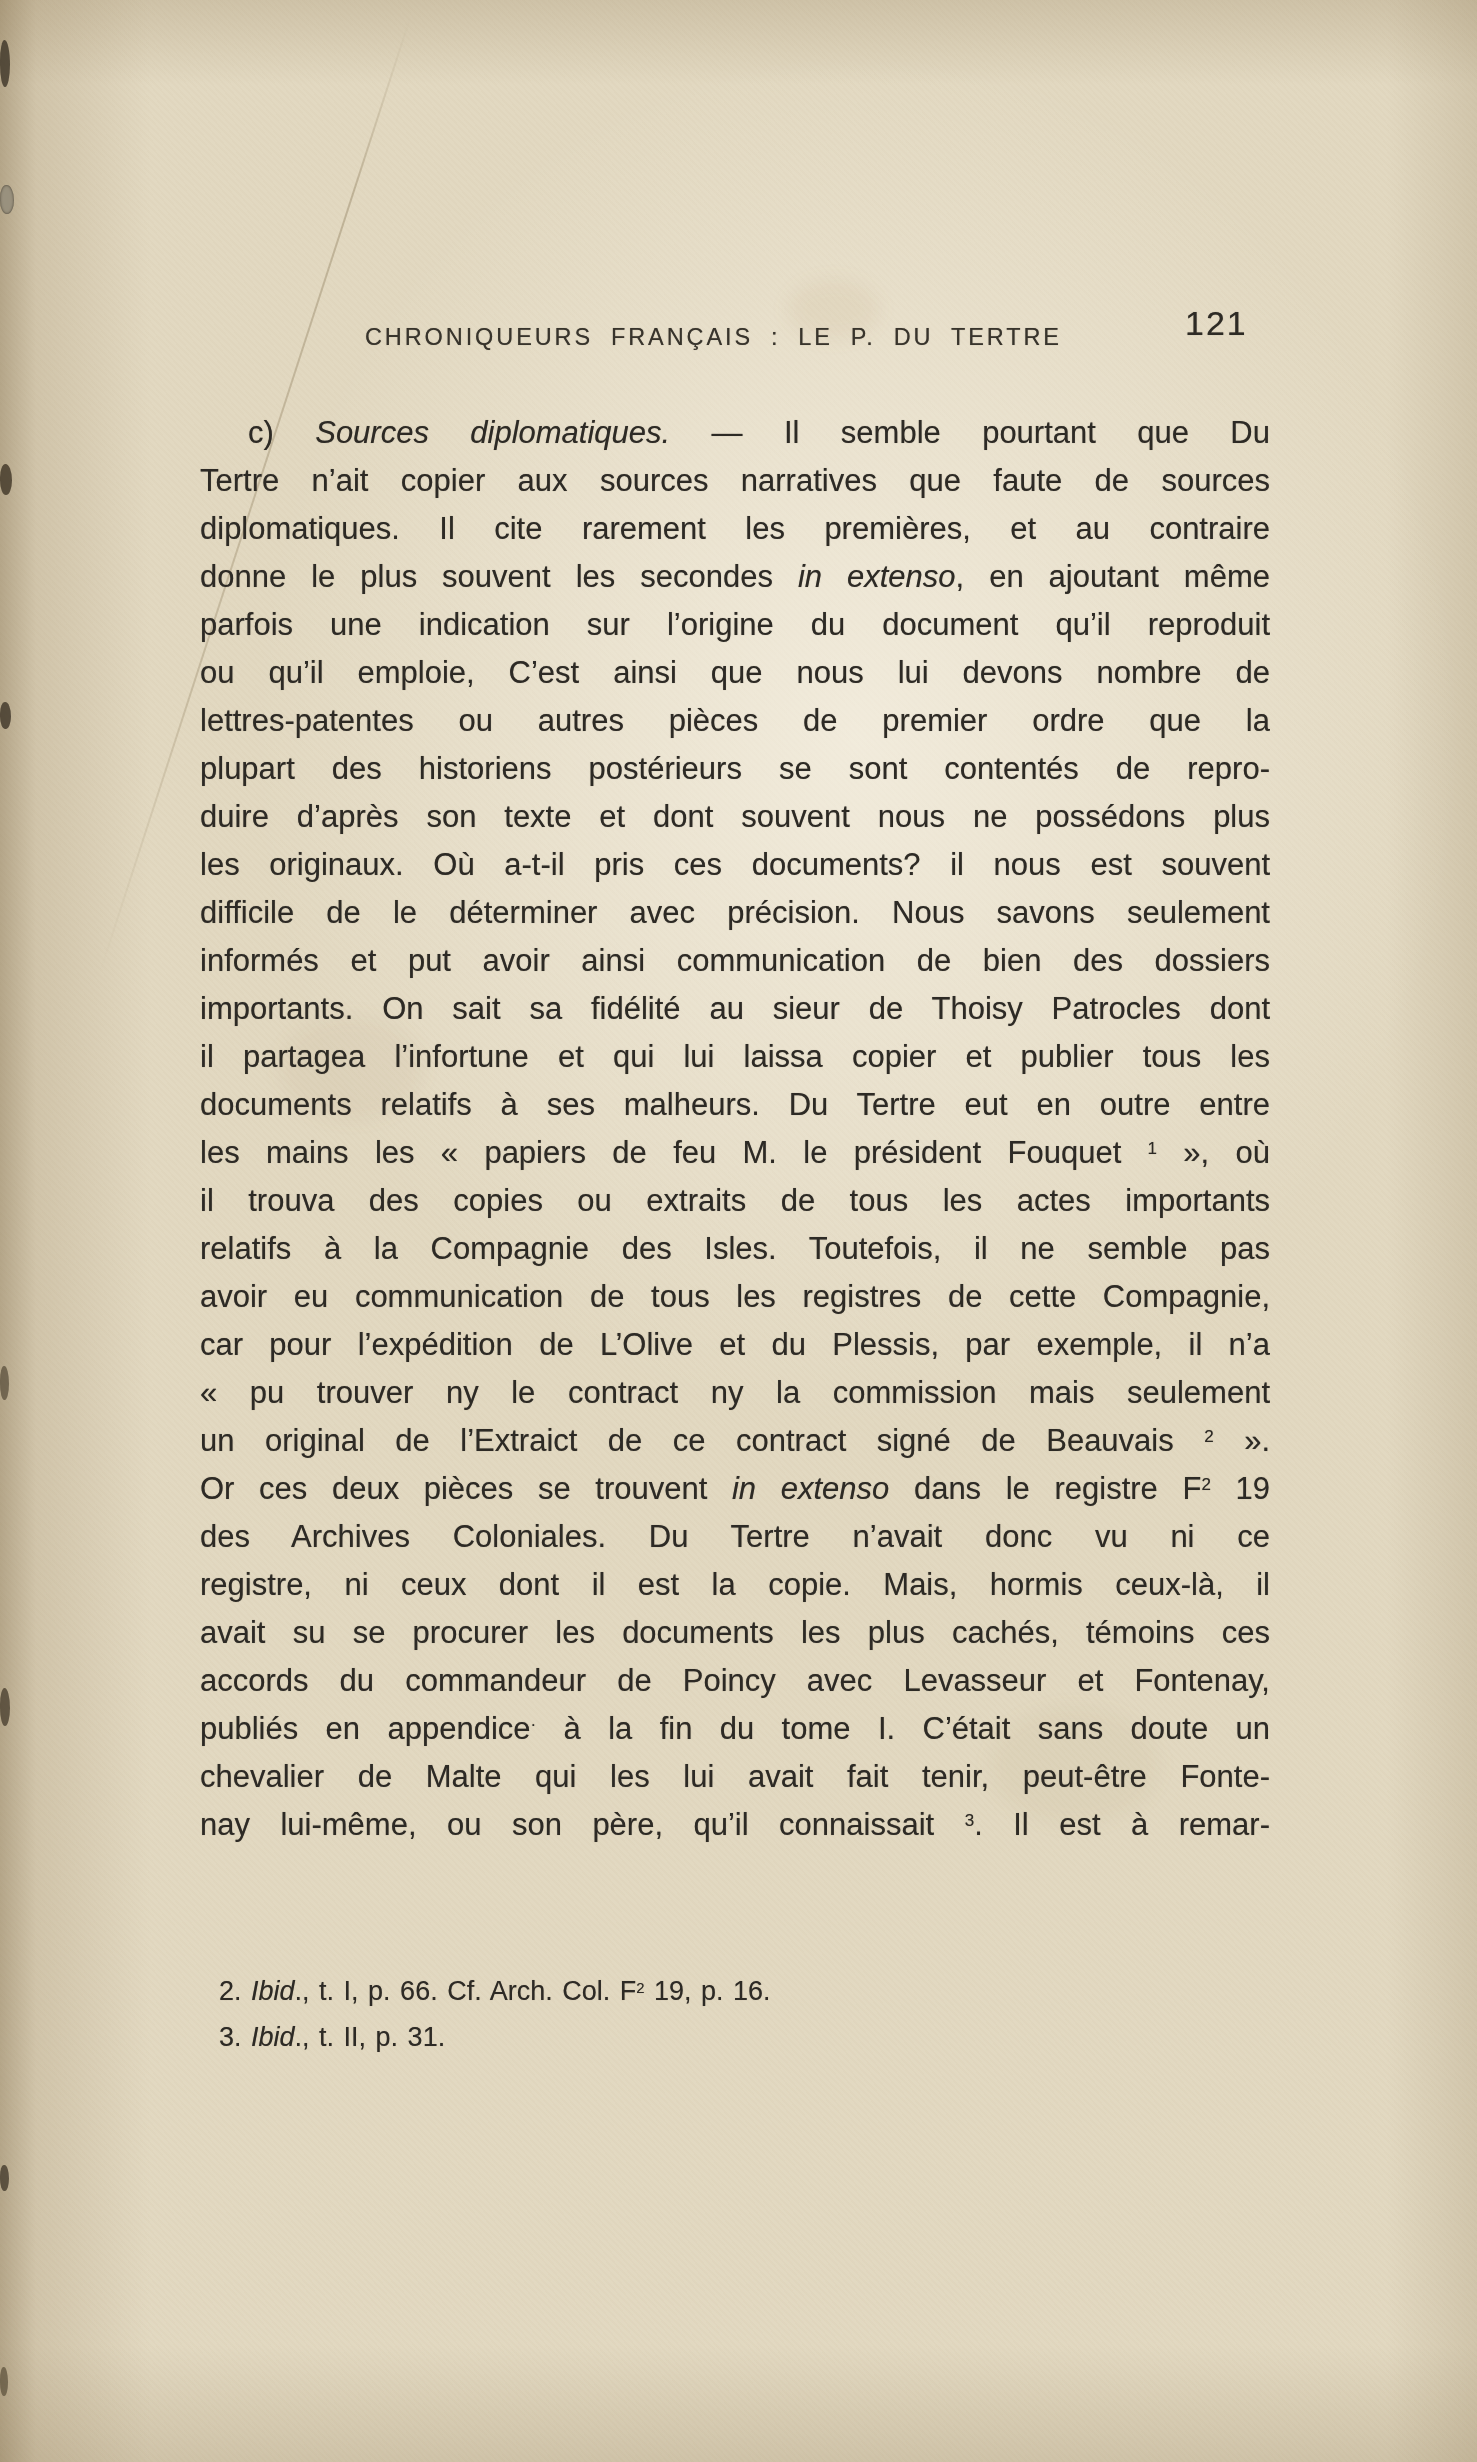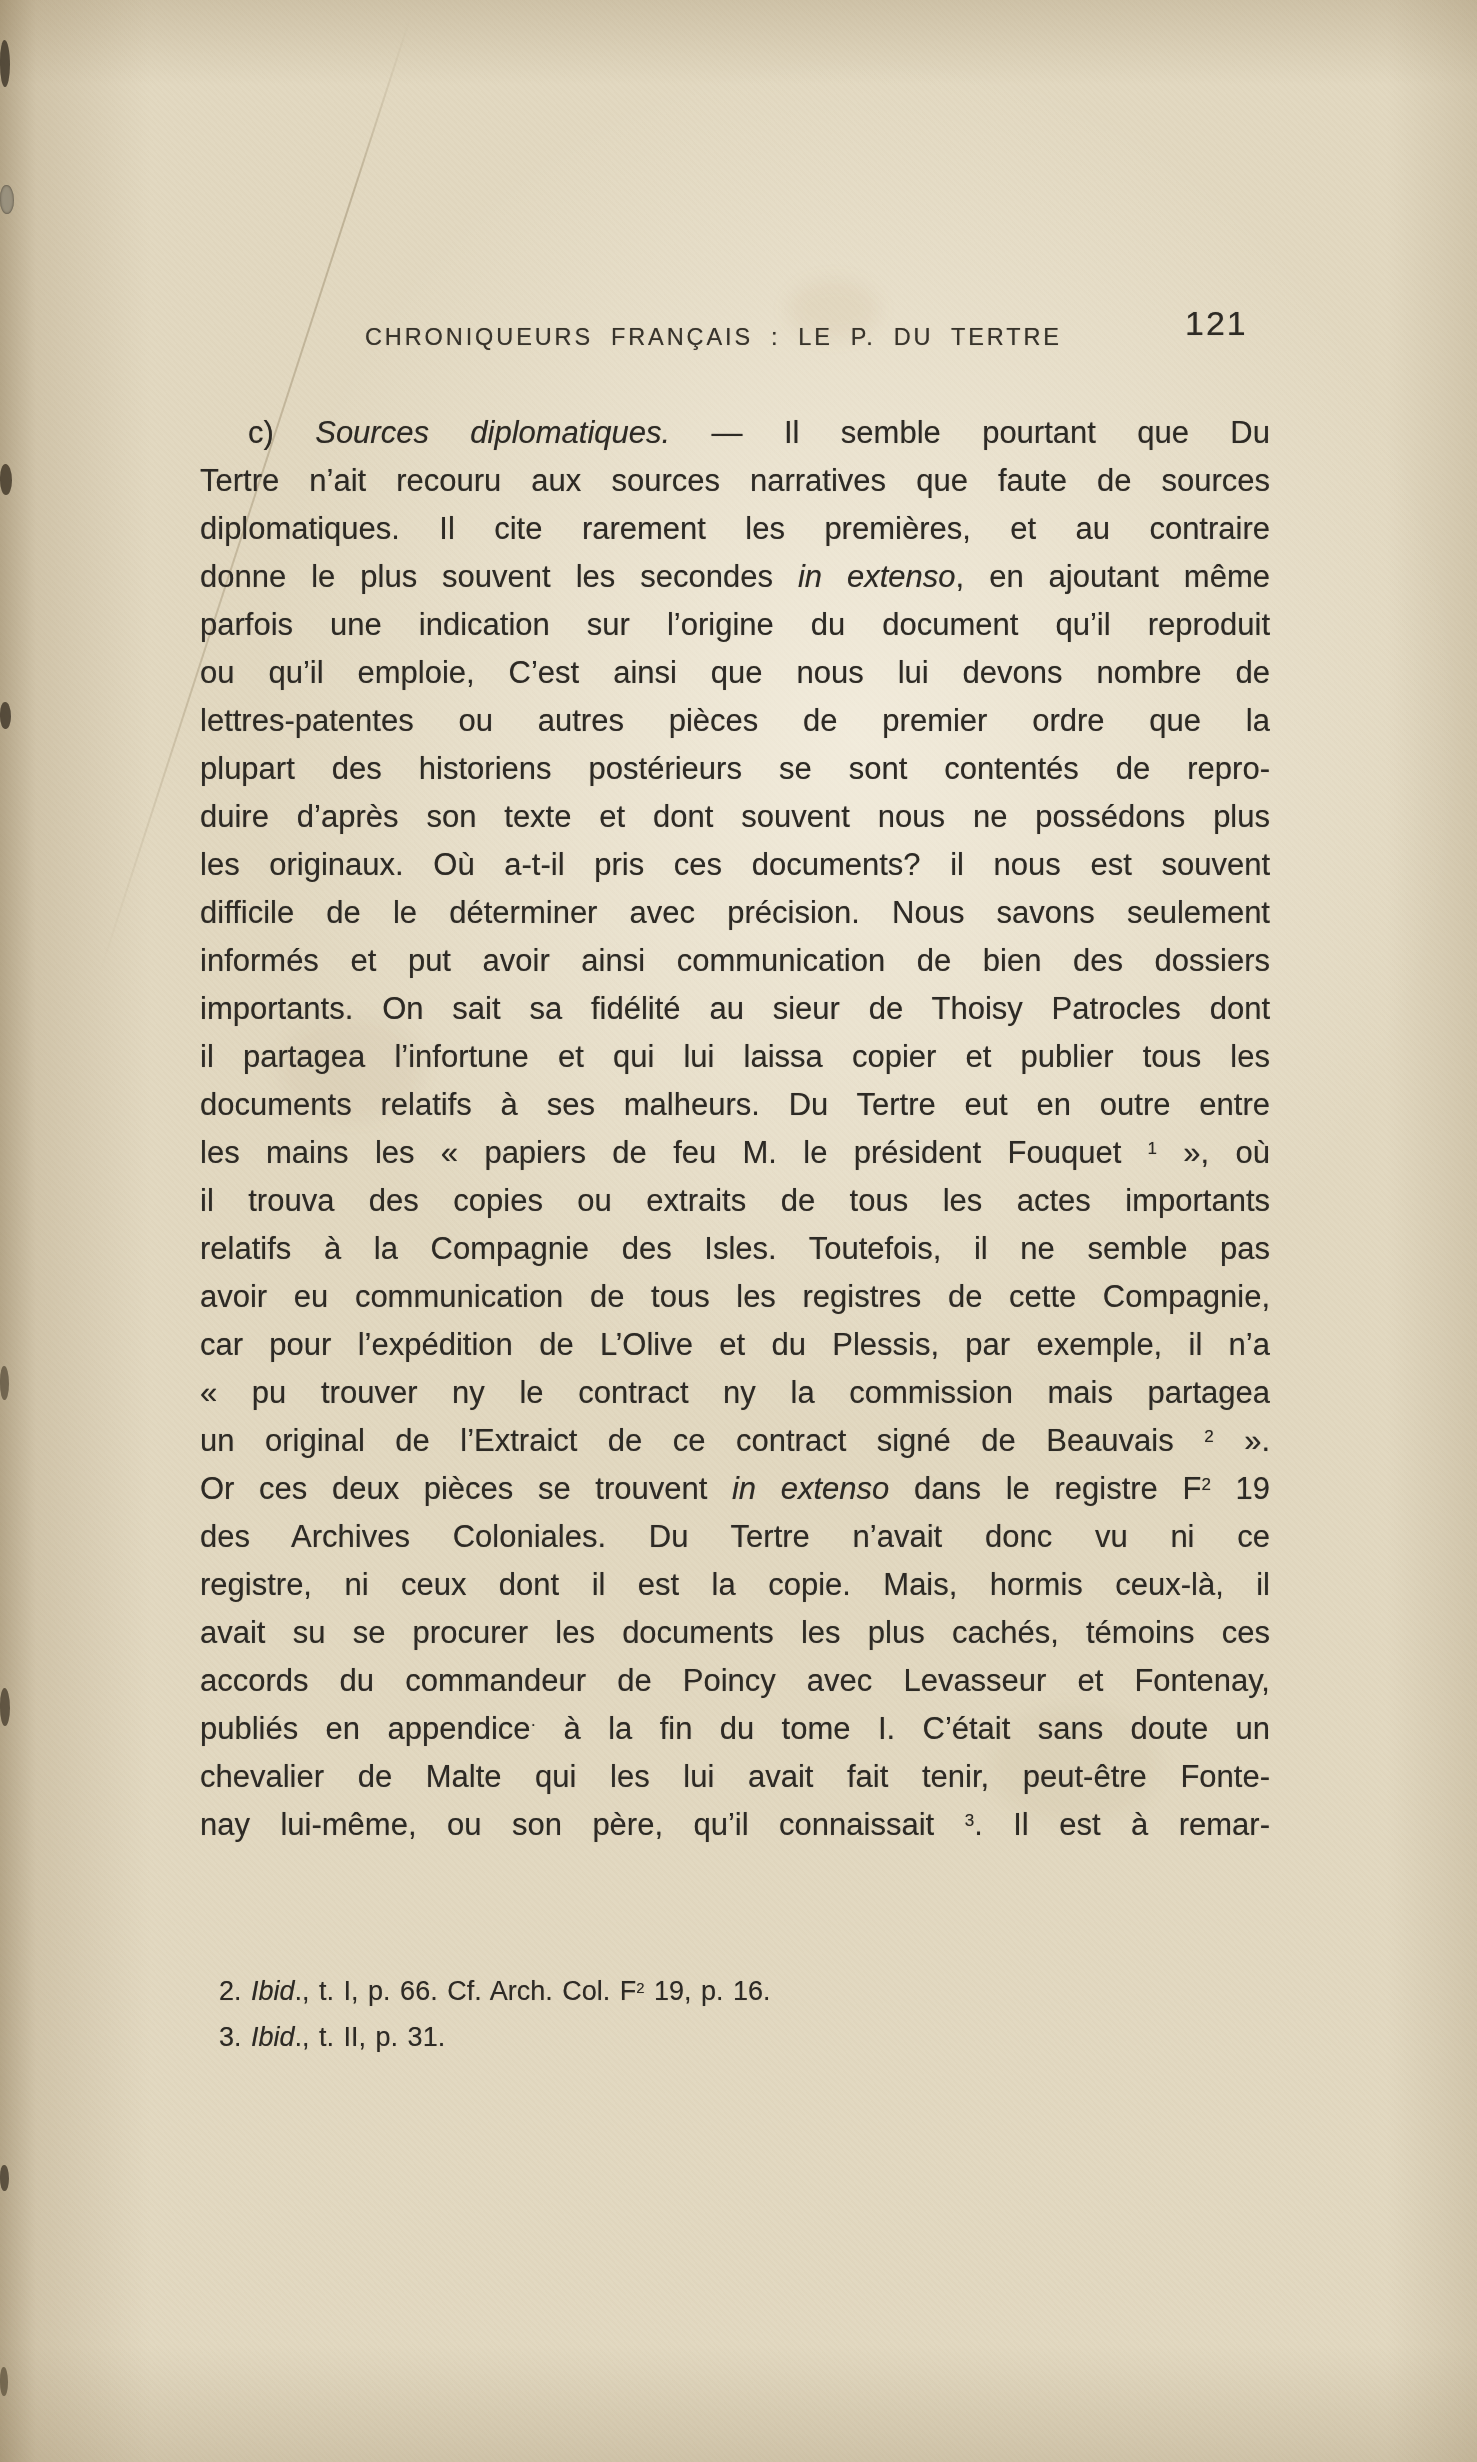--- a/index.html
+++ b/index.html
@@ -77,40 +77,40 @@
 
   <div class="stain" style="left:788px;top:280px;width:91px;height:59px;background:rgba(150,110,50,.07);"></div>
   <div class="stain" style="left:280px;top:1016px;width:143px;height:104px;background:rgba(130,100,55,.05);"></div>
   <div class="stain" style="left:990px;top:1707px;width:169px;height:117px;background:rgba(140,110,60,.05);"></div>
 
   <div class="header-title">CHRONIQUEURS FRANÇAIS : LE P. DU TERTRE</div>
   <div class="page-number">121</div>
 
   <div class="body-text" id="body-lines">
       <div class="line indent"><span>c) </span><span class="it">Sources diplomatiques.</span><span> — Il semble pourtant que Du</span></div>
-      <div class="line"><span>Tertre n’ait recouru aux sources narratives que faute de sources</span></div>
+      <div class="line"><span>Tertre n’ait copier aux sources narratives que faute de sources</span></div>
       <div class="line"><span>diplomatiques. Il cite rarement les premières, et au contraire</span></div>
       <div class="line"><span>donne le plus souvent les secondes </span><span class="it">in extenso</span><span>, en ajoutant même</span></div>
       <div class="line"><span>parfois une indication sur l’origine du document qu’il reproduit</span></div>
       <div class="line"><span>ou qu’il emploie, C’est ainsi que nous lui devons nombre de</span></div>
       <div class="line"><span>lettres-patentes ou autres pièces de premier ordre que la</span></div>
       <div class="line"><span>plupart des historiens postérieurs se sont contentés de repro-</span></div>
       <div class="line"><span>duire d’après son texte et dont souvent nous ne possédons plus</span></div>
       <div class="line"><span>les originaux. Où a-t-il pris ces documents? il nous est souvent</span></div>
       <div class="line"><span>difficile de le déterminer avec précision. Nous savons seulement</span></div>
       <div class="line"><span>informés et put avoir ainsi communication de bien des dossiers</span></div>
       <div class="line"><span>importants. On sait sa fidélité au sieur de Thoisy Patrocles dont</span></div>
       <div class="line"><span>il partagea l’infortune et qui lui laissa copier et publier tous les</span></div>
       <div class="line"><span>documents relatifs à ses malheurs. Du Tertre eut en outre entre</span></div>
       <div class="line"><span>les mains les « papiers de feu M. le président Fouquet </span><span class="sup">1</span><span> », où</span></div>
       <div class="line"><span>il trouva des copies ou extraits de tous les actes importants</span></div>
       <div class="line"><span>relatifs à la Compagnie des Isles. Toutefois, il ne semble pas</span></div>
       <div class="line"><span>avoir eu communication de tous les registres de cette Compagnie,</span></div>
       <div class="line"><span>car pour l’expédition de L’Olive et du Plessis, par exemple, il n’a</span></div>
-      <div class="line"><span>« pu trouver ny le contract ny la commission mais partagea</span></div>
+      <div class="line"><span>« pu trouver ny le contract ny la commission mais seulement</span></div>
       <div class="line"><span>un original de l’Extraict de ce contract signé de Beauvais </span><span class="sup">2</span><span> ».</span></div>
       <div class="line"><span>Or ces deux pièces se trouvent </span><span class="it">in extenso</span><span> dans le registre F</span><span class="sup">2</span><span> 19</span></div>
       <div class="line"><span>des Archives Coloniales. Du Tertre n’avait donc vu ni ce</span></div>
       <div class="line"><span>registre, ni ceux dont il est la copie. Mais, hormis ceux-là, il</span></div>
       <div class="line"><span>avait su se procurer les documents les plus cachés, témoins ces</span></div>
       <div class="line"><span>accords du commandeur de Poincy avec Levasseur et Fontenay,</span></div>
       <div class="line"><span>publiés en appendice</span><span class="sup">·</span><span> à la fin du tome I. C’était sans doute un</span></div>
       <div class="line"><span>chevalier de Malte qui les lui avait fait tenir, peut-être Fonte-</span></div>
       <div class="line"><span>nay lui-même, ou son père, qu’il connaissait </span><span class="sup">3</span><span>. Il est à remar-</span></div>
     </div>

